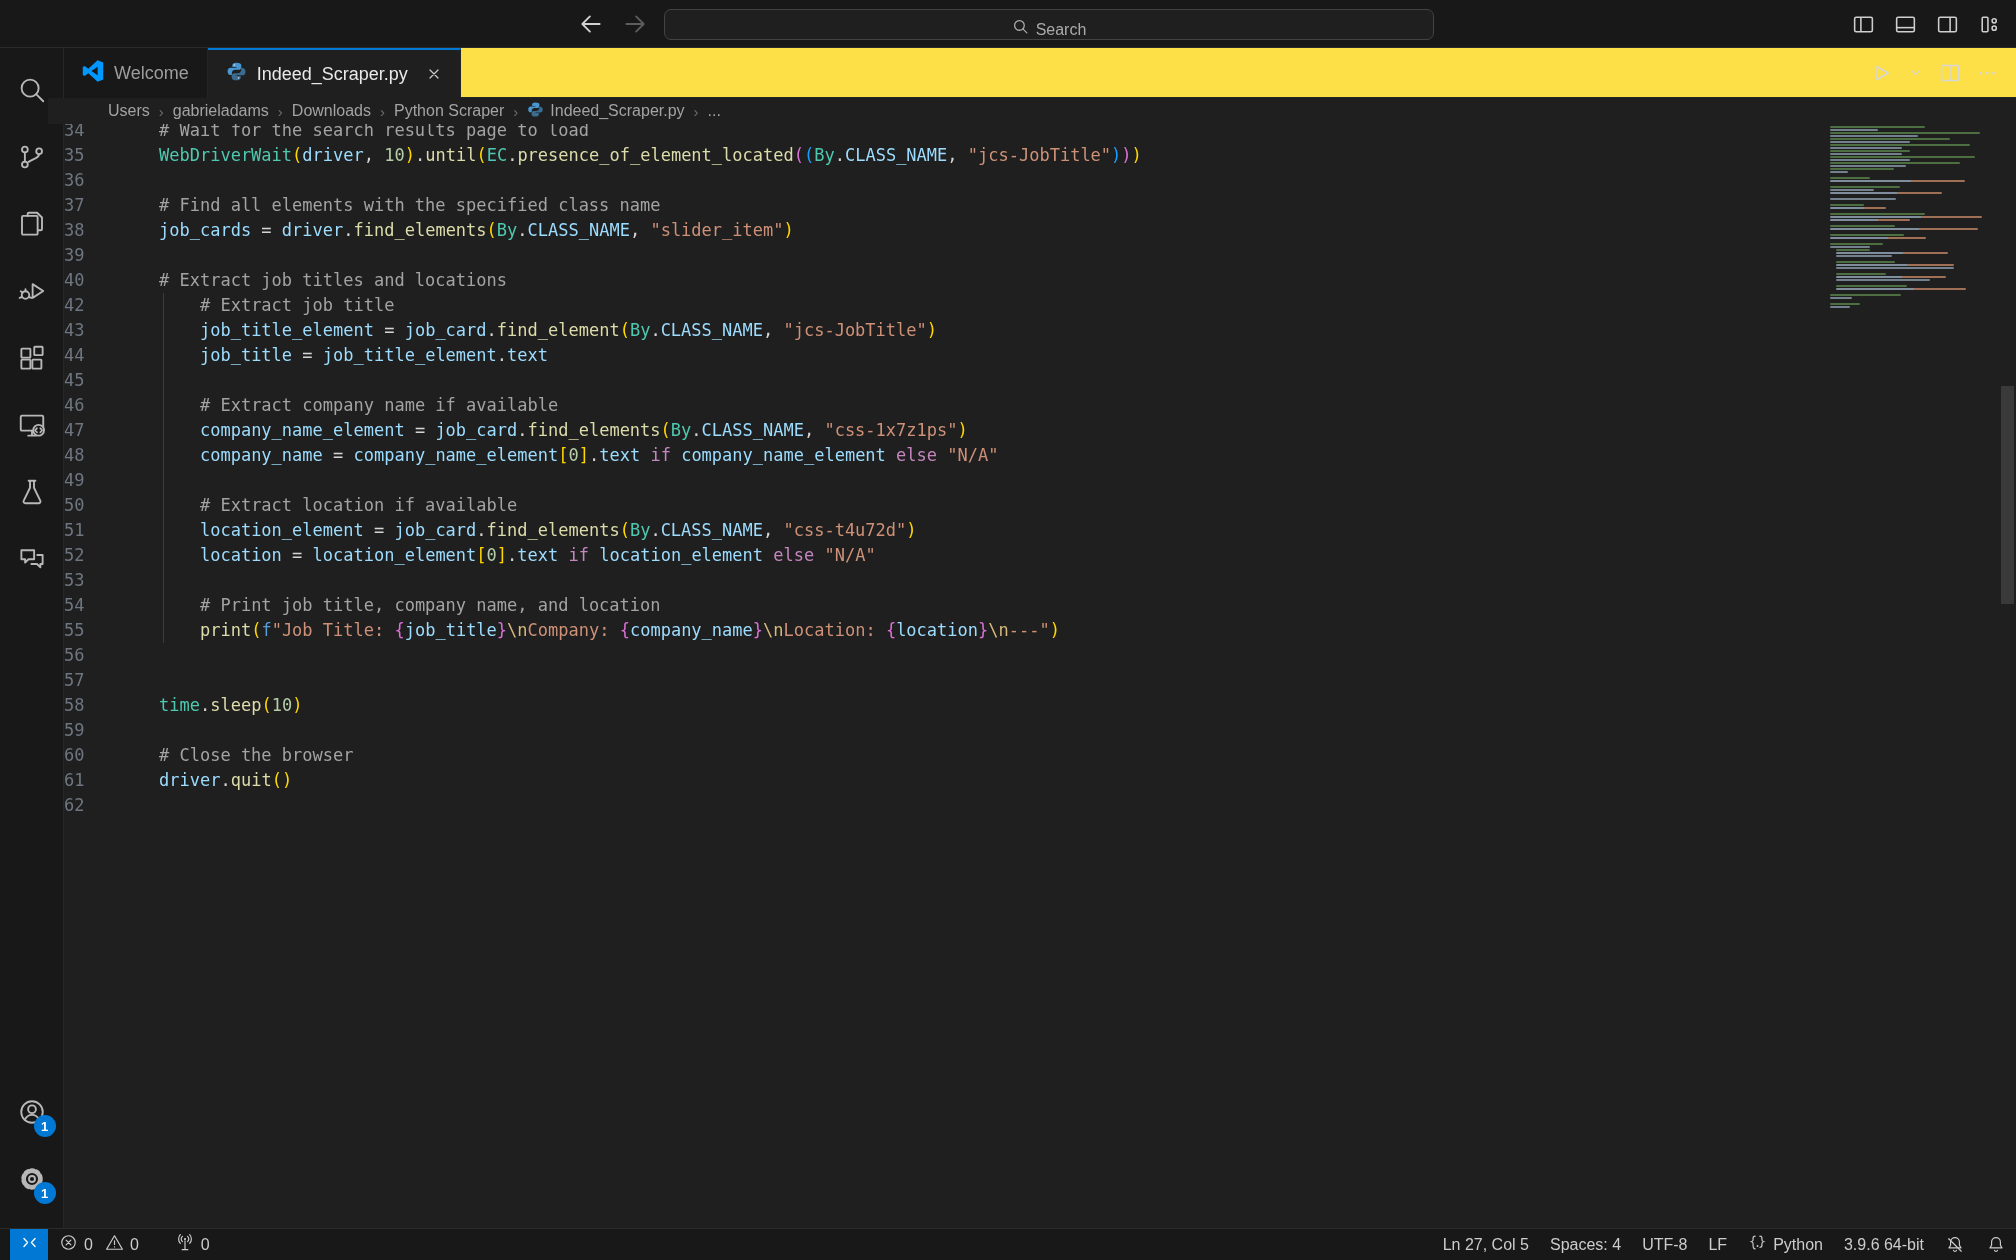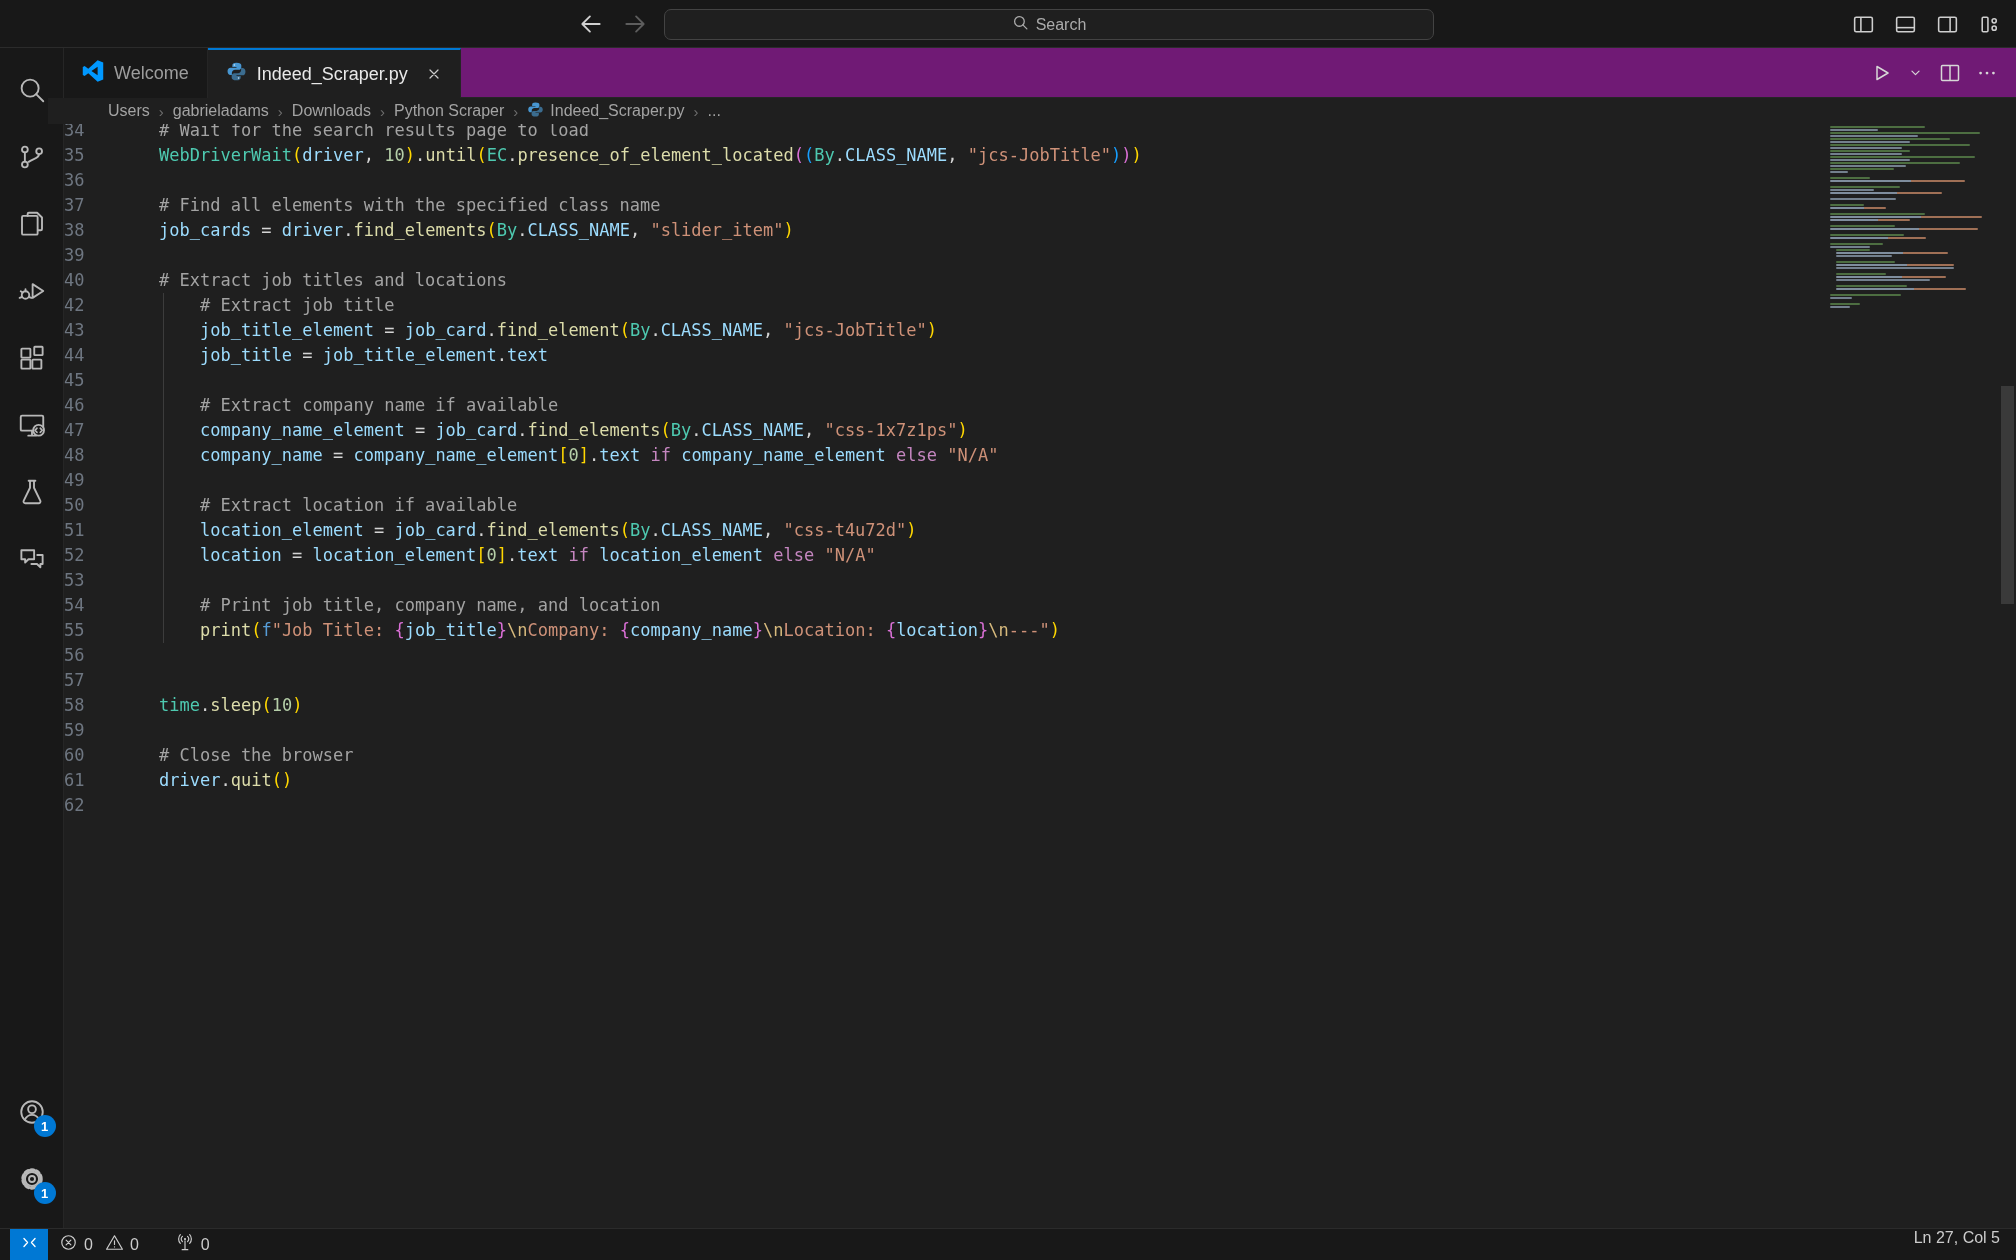--- a/index.html
+++ b/index.html
@@ -7,37 +7,37 @@
               font-family:"Liberation Sans", sans-serif; }
   .app { position:relative; width:2016px; height:1260px; background:#1f1f1f; }
 
   
   .titlebar { position:absolute; left:0; top:0; width:100%; height:48px;
               background:#181818; border-bottom:1px solid #2b2b2b; }
   .nav { position:absolute; left:578px; top:0; height:48px; display:flex; align-items:center; gap:18px; }
   .navbtn { width:26px; height:26px; display:flex; align-items:center; justify-content:center; }
   .searchbox { position:absolute; left:664px; top:9px; width:770px; height:31px;
                background:#1f1f1f; border:1px solid #434343; border-radius:7px;
-               display:flex; align-items:center; justify-content:center; gap:7px;
+               display:flex; align-items:flex-end; justify-content:center; gap:7px;
                color:#ababab; font-size:16px; }
   .wincontrols { position:absolute; right:14px; top:0; height:48px; display:flex; align-items:center; gap:16px; }
   .wcbtn { width:26px; height:26px; display:flex; align-items:center; justify-content:center; }
 
   
   .activitybar { position:absolute; left:0; top:48px; bottom:32px; width:64px; background:#181818;
                  border-right:1px solid #262626; display:flex; flex-direction:column; }
   .ab-top { display:flex; flex-direction:column; align-items:center; padding-top:10px; }
   .ab-bottom { margin-top:auto; display:flex; flex-direction:column; align-items:center; padding-bottom:14px; }
   .ab-item { position:relative; width:64px; height:67px; display:flex; align-items:center; justify-content:center; cursor:pointer; }
   .badge { position:absolute; right:8px; bottom:10px; min-width:22px; height:22px; border-radius:11px;
            background:#0078d4; color:#fff; font-size:13px; font-weight:bold;
            display:flex; align-items:center; justify-content:center; }
 
   
-  .tabrow { position:absolute; left:64px; top:48px; right:0; height:50px; background:#701a75;
+  .tabrow { position:absolute; left:64px; top:48px; right:0; height:50px; background:#fde047;
             border-bottom:1px solid #252525; display:flex; }
   .tab { position:relative; height:50px; display:flex; align-items:center; gap:10px;
          padding:0 18px; font-size:18px; color:#9d9d9d; background:#181818;
          border-right:1px solid #252525; cursor:pointer; }
   .tab.active { background:#1f1f1f; color:#e9e9e9; margin-bottom:-1px; border-top:2px solid #0078d4; }
   .tab .close { margin-left:8px; display:flex; align-items:center; }
   .tabactions { margin-left:auto; display:flex; align-items:center; gap:14px; padding-right:18px; }
   .tact { display:flex; align-items:center; justify-content:center; cursor:pointer; }
 
   
@@ -66,21 +66,21 @@
   .sb-thumb { position:absolute; right:2px; top:262px; width:13px; height:218px; background:rgba(121,121,121,.30); }
 
   
   .statusbar { position:absolute; left:0; bottom:0; width:100%; height:32px; background:#181818;
                border-top:1px solid #2b2b2b; display:flex; align-items:center;
                color:#cccccc; font-size:16px; }
   .sb-left { display:flex; align-items:center; height:100%; }
   .sb-remote { width:38px; margin-left:10px; height:100%; background:#0078d4; display:flex;
                align-items:center; justify-content:center; cursor:pointer; }
   .sb-group { display:flex; align-items:center; gap:6px; padding:0 11px; height:100%; cursor:pointer; }
-  .sb-right { margin-left:auto; display:flex; align-items:center; gap:21px; padding-right:16px; height:100%;flex-direction:column; }
+  .sb-right { margin-left:auto; display:flex; align-items:center; gap:21px; padding-right:10px; height:100%; }
   .sb-item { display:flex; align-items:center; gap:6px; cursor:pointer; }
 </style>
 </head>
 <body>
 
 <div class="app">
 
   <header class="titlebar">
     <div class="nav">
       <span class="navbtn">

